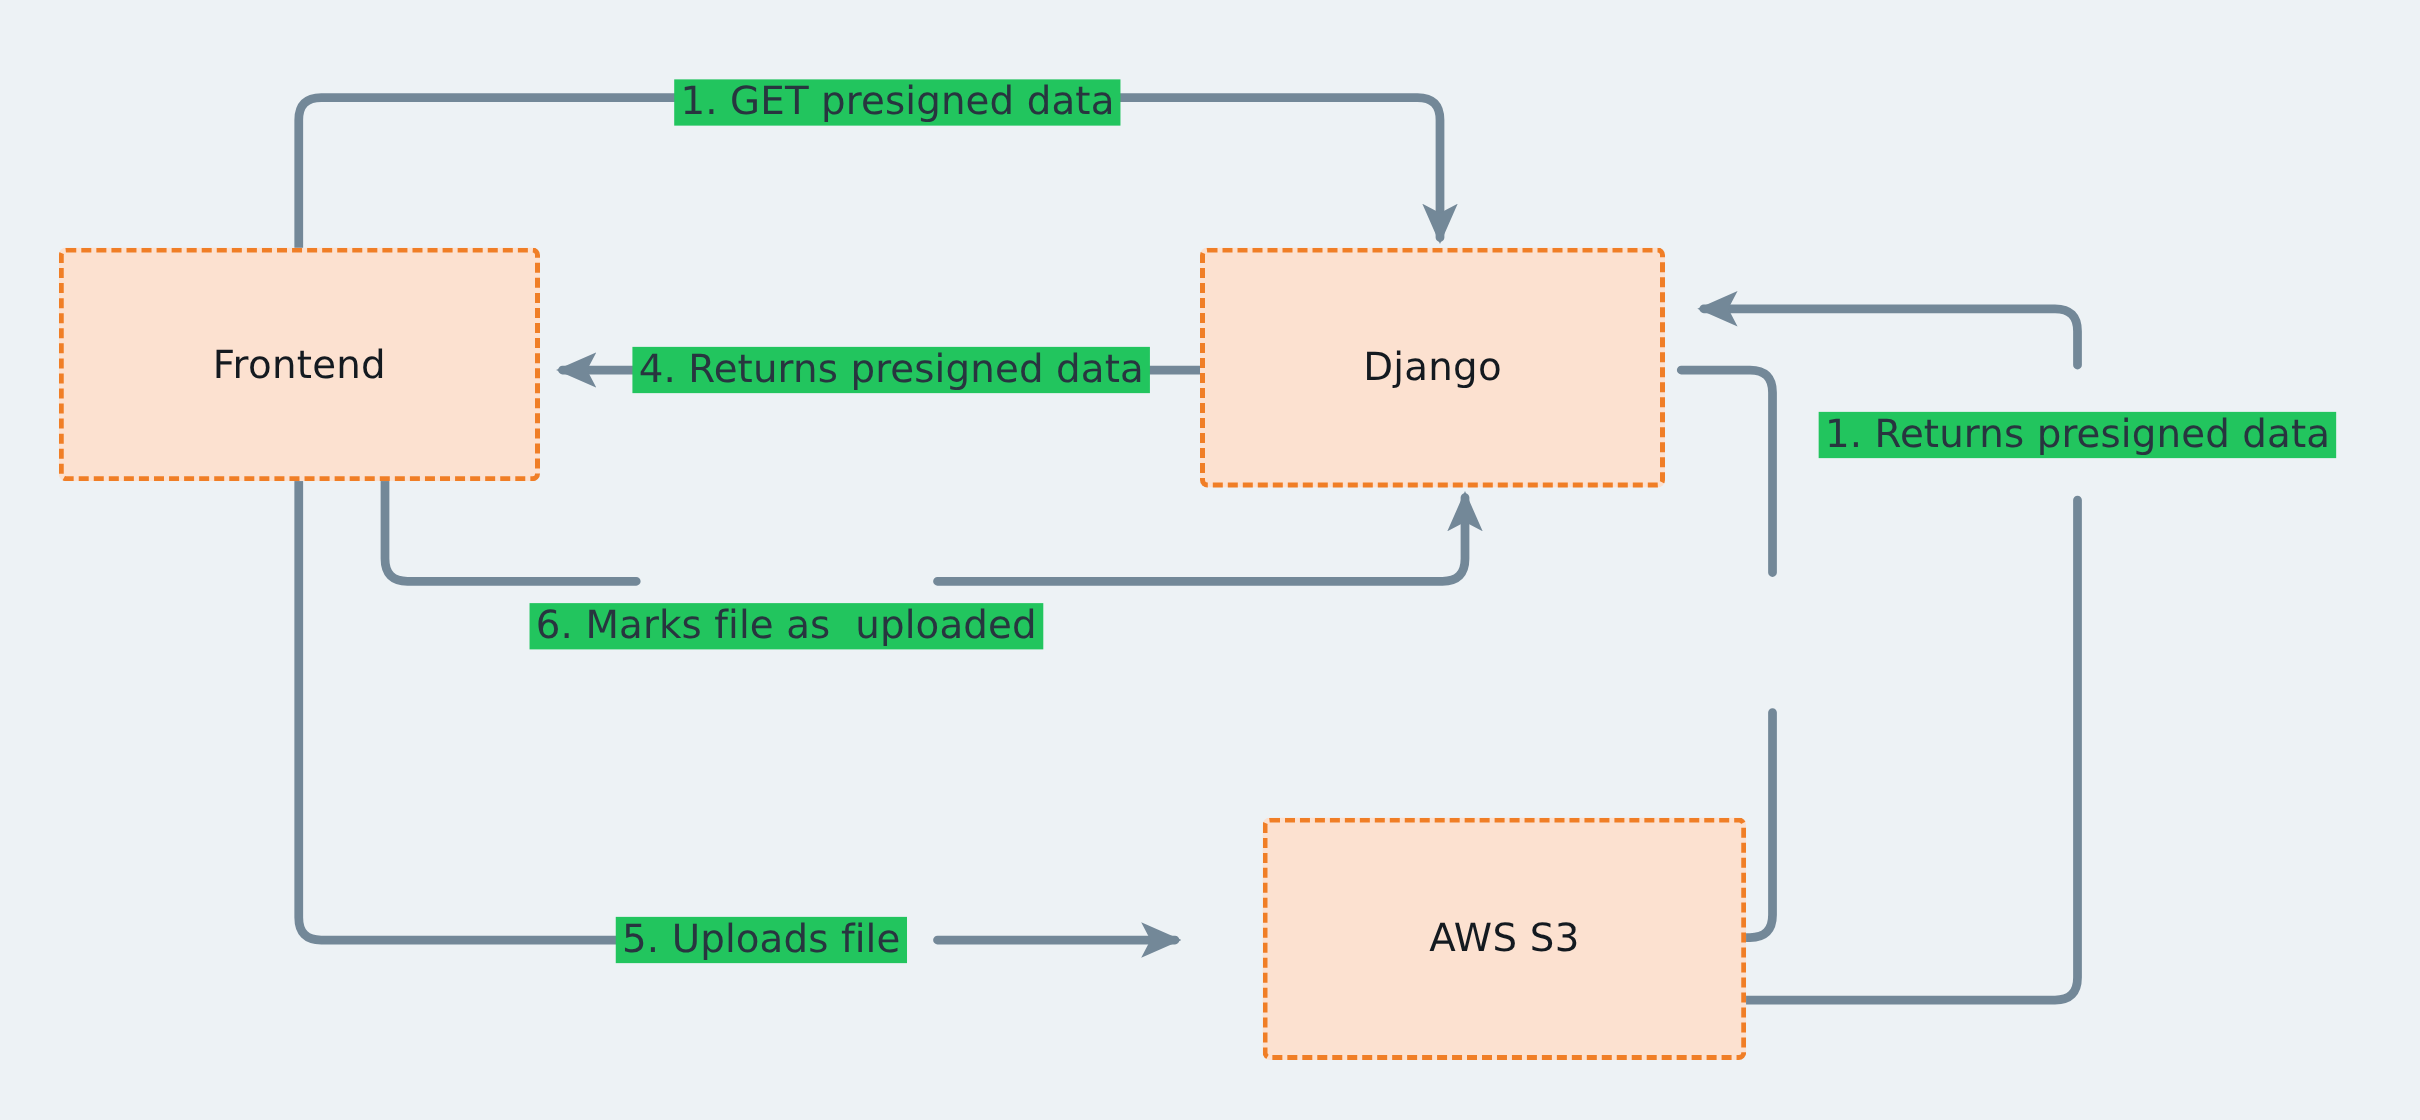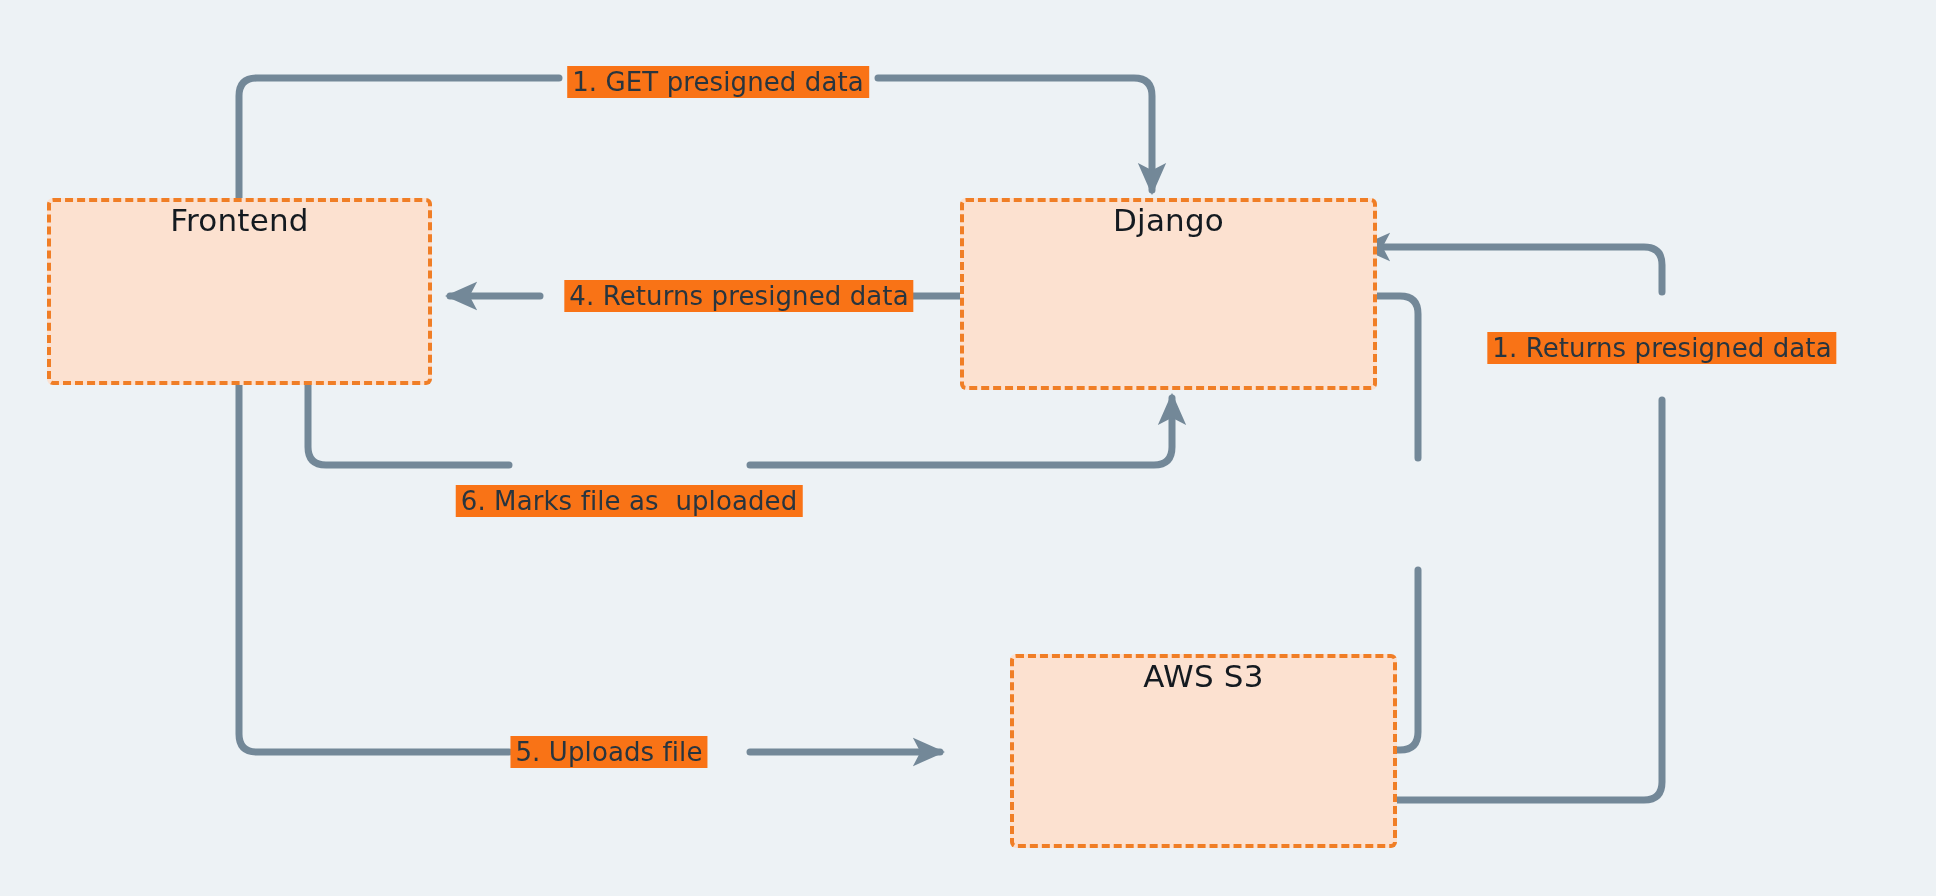--- a/index.html
+++ b/index.html
@@ -25,36 +25,36 @@
     width: 1936px;
     height: 896px;
   }
   .node {
     position: absolute;
     box-sizing: border-box;
     background: #FCE1D0;
     border: 4px dashed #F07E26;
     border-radius: 6px;
     display: flex;
-    align-items: flex-start;
+    align-items: center;
     justify-content: center;
     z-index: 3;
   }
   .node-label {
     font-size: 31px;
     color: #141A20;
     letter-spacing: 0.2px;
     white-space: nowrap;
   }
   .edge-label {
     position: absolute;
     z-index: 4;
-    font-size: 26px;
+    font-size: 31px;
     color: #28353F;
-    background: #f97316;
+    background: #22c55e;
     white-space: pre;
     line-height: 1;
     padding: 3px 5px;
     transform: translate(-50%, -50%);
     letter-spacing: 0.1px;
   }
 </style>
 </head>
 <body>
 
@@ -86,32 +86,32 @@
 
       <path d="M 308 385 L 308 447 Q 308 465 326 465 L 509 465"></path>
       <path d="M 750 465 L 1154 465 Q 1172 465 1172 447 L 1172 398" marker-end="url(#arrow)"></path>
     </g>
   </svg>
 
   <div class="node" style="left:47px; top:198px; width:385px; height:187px;">
     <span class="node-label">Frontend</span>
   </div>
 
-  <div class="node" style="left:960px; top:198px; width:417px; height:192px;">
+  <div class="node" style="left:960px; top:198px; width:372px; height:192px;">
     <span class="node-label">Django</span>
   </div>
 
   <div class="node" style="left:1010px; top:654px; width:387px; height:194px;">
     <span class="node-label">AWS S3</span>
   </div>
 
   <div class="edge-label" style="left:718px; top:82px;">1. GET presigned data</div>
 
 
   <div class="edge-label" style="left:1662px; top:348px;">1. Returns presigned data</div>
 
-  <div class="edge-label" style="left:713px; top:296px;margin-left:26px;">4. Returns presigned data</div>
+  <div class="edge-label" style="left:713px; top:296px;">4. Returns presigned data</div>
 
   <div class="edge-label" style="left:609px; top:752px;">5. Uploads file</div>
 
   <div class="edge-label" style="left:629px; top:465px;margin-top:36px;">6. Marks file as  uploaded</div>
 
 </div>
 
 </body></html>

